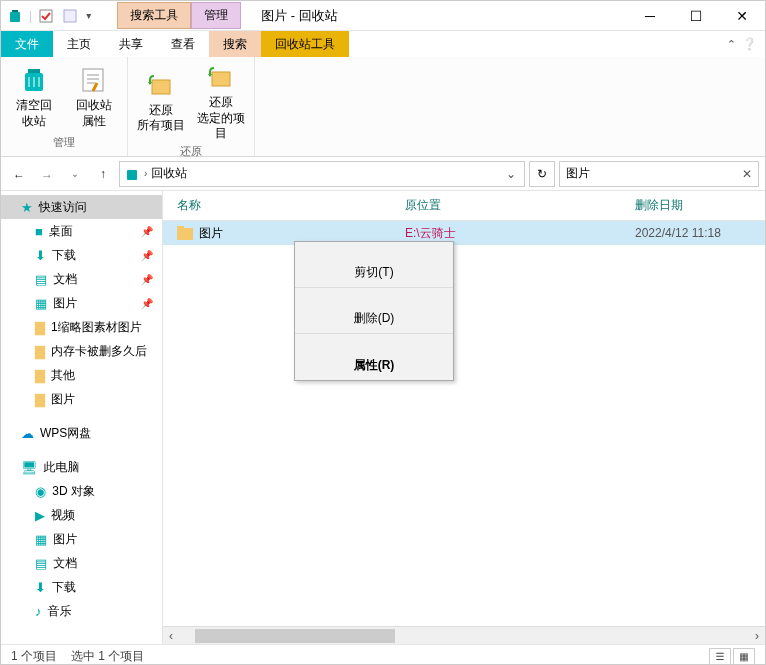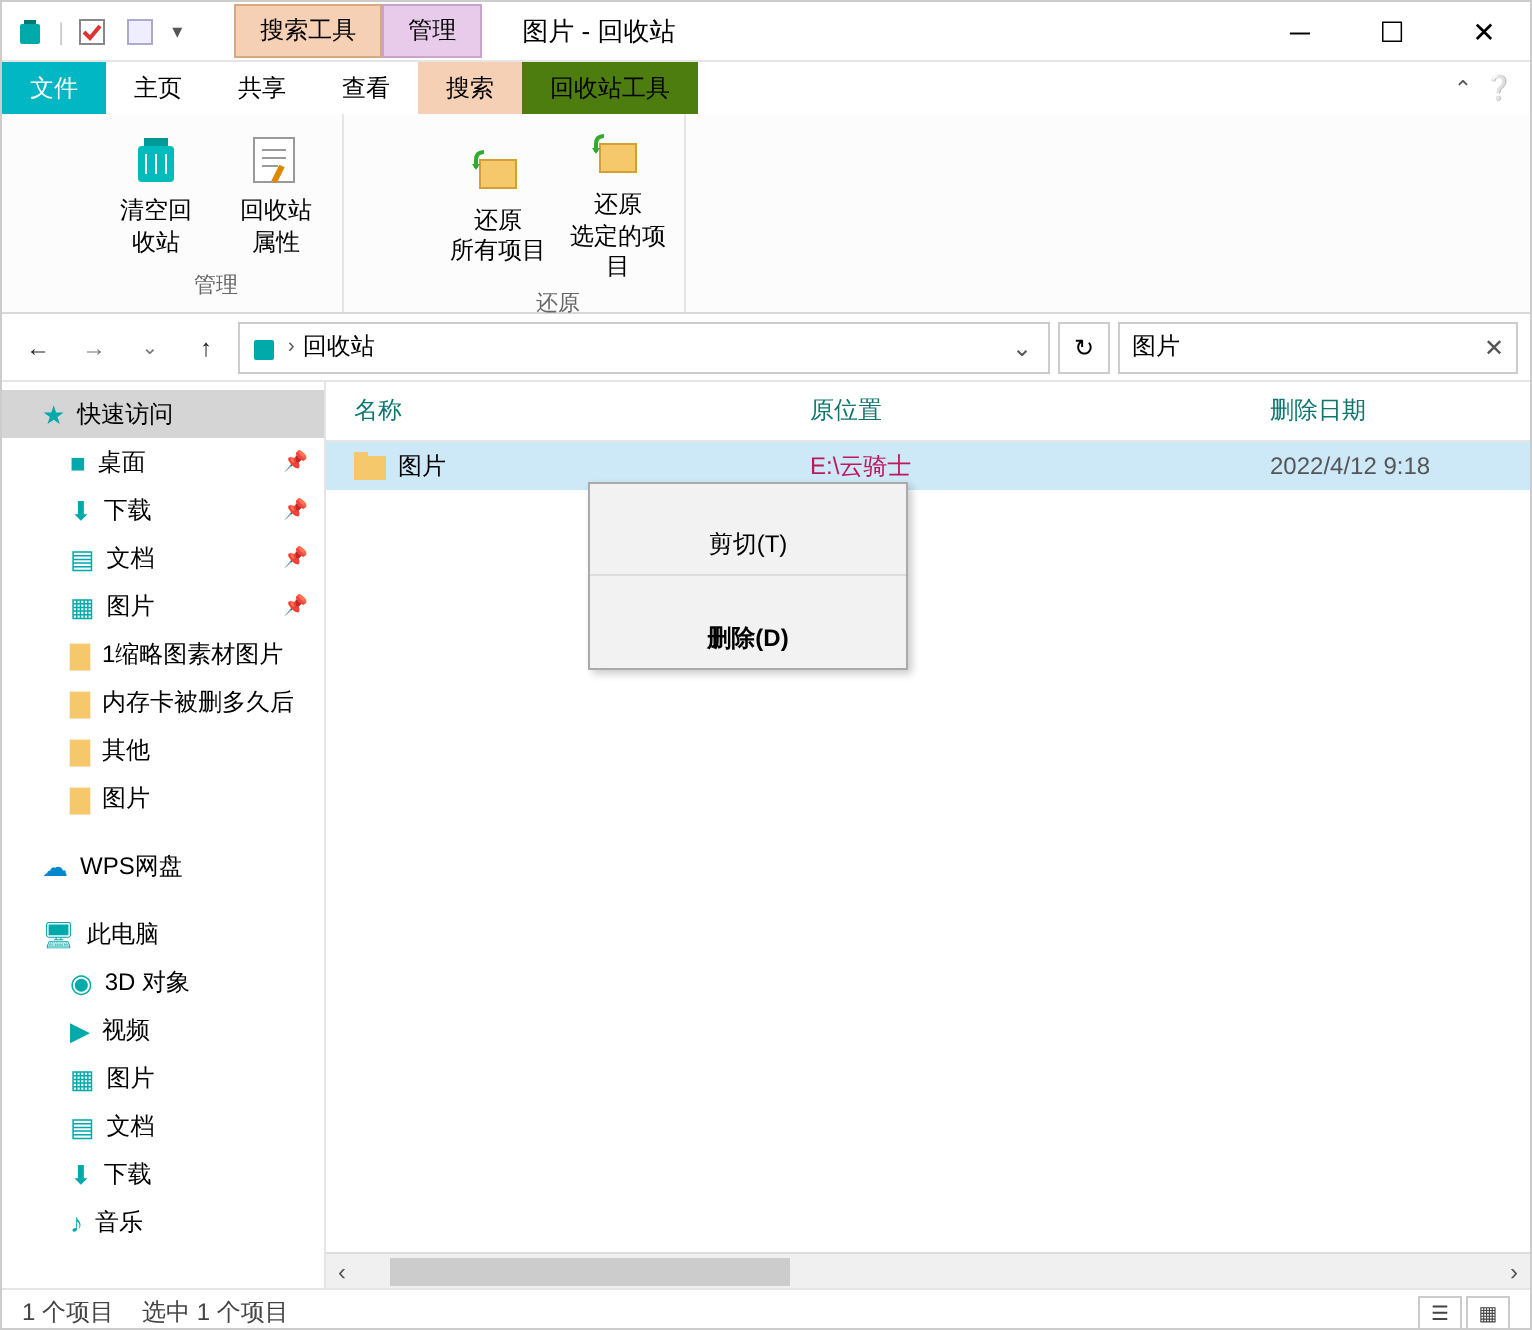--- a/index.html
+++ b/index.html
@@ -13,25 +13,25 @@
 .tab-search-tools { background: #f5d0b5; border: 1px solid #d5a980; }
 .tab-manage { background: #e8cbea; border: 1px solid #c9a3cc; }
 .title-text { margin-left: 20px; font-size: 13px; }
 .win-controls { margin-left: auto; display: flex; }
 .win-btn { width: 46px; height: 30px; display: flex; align-items: center; justify-content: center; font-size: 14px; }
 
 .menubar { height: 26px; display: flex; align-items: stretch; background: #fff; }
 .menu-tab { padding: 0 14px; display: flex; align-items: center; cursor: pointer; }
 .menu-tab.file { background: #00b7c3; color: #fff; }
 .menu-tab.active-search { background: #f5d0b5; }
-.menu-tab.active-recycle { background: #4d7c0f; }
+.menu-tab.active-recycle { background: #eab308; }
 .menu-right { margin-left: auto; display: flex; align-items: center; padding-right: 8px; gap: 6px; color: #555; }
 
 .ribbon { height: 100px; background: #fcfcfc; border-bottom: 1px solid #d8d8d8; display: flex; }
-.ribbon-group { display: flex; flex-direction: column; align-items: center; padding: 4px 8px; border-right: 1px solid #e5e5e5; margin-left: 44px; }
+.ribbon-group { display: flex; flex-direction: column; align-items: center; padding: 4px 8px; border-right: 1px solid #e5e5e5; }
 .ribbon-btns { display: flex; gap: 10px; flex: 1; }
 .ribbon-btn { display: flex; flex-direction: column; align-items: center; justify-content: center; gap: 2px; width: 50px; cursor: pointer; }
 .ribbon-btn .ico { width: 32px; height: 32px; display: flex; align-items: center; justify-content: center; }
 .ribbon-btn .lbl { text-align: center; line-height: 1.3; }
 .ribbon-group-name { color: #666; font-size: 11px; padding: 2px 0; }
 
 .navbar { height: 34px; display: flex; align-items: center; padding: 4px 6px; gap: 4px; border-bottom: 1px solid #e5e5e5; }
 .nav-btn { width: 24px; height: 24px; display: flex; align-items: center; justify-content: center; color: #777; }
 .nav-btn.enabled { color: #222; }
 .addr-bar { flex: 1; height: 26px; border: 1px solid #ccc; display: flex; align-items: center; padding: 0 4px; gap: 4px; }
@@ -295,34 +295,35 @@
         <div class="cell-name">
           <span>
               <svg width="16" height="14">
                 <rect x="0" y="2" width="16" height="12" fill="#f5c96b"></rect>
                 <rect x="0" y="0" width="7" height="4" fill="#f5c96b"></rect>
               </svg>
             </span>
           <span>图片</span>
         </div>
         <div class="cell-orig">E:\云骑士</div>
-        <div class="cell-date">2022/4/12 9:18</div>
+        <div class="cell-date">2022/4/12 11:18</div>
       </div>
     </div>
     <div class="hscroll">
       <div class="arrow">‹</div>
       <div class="thumb"></div>
       <div class="arrow" style="margin-left:auto">›</div>
     </div>
   </div>
 </div>
 
 <div class="ctx-menu">
   <div class="ctx-item">剪切(T)</div>
   <div class="ctx-item">删除(D)</div>
+  <div class="ctx-item">属性(R)</div>
 </div>
 
 <div class="statusbar">
   <span>1 个项目</span>
   <span>选中 1 个项目</span>
   <div class="view-btns">
     <div class="view-btn">☰</div>
     <div class="view-btn">▦</div>
   </div>
 </div>

